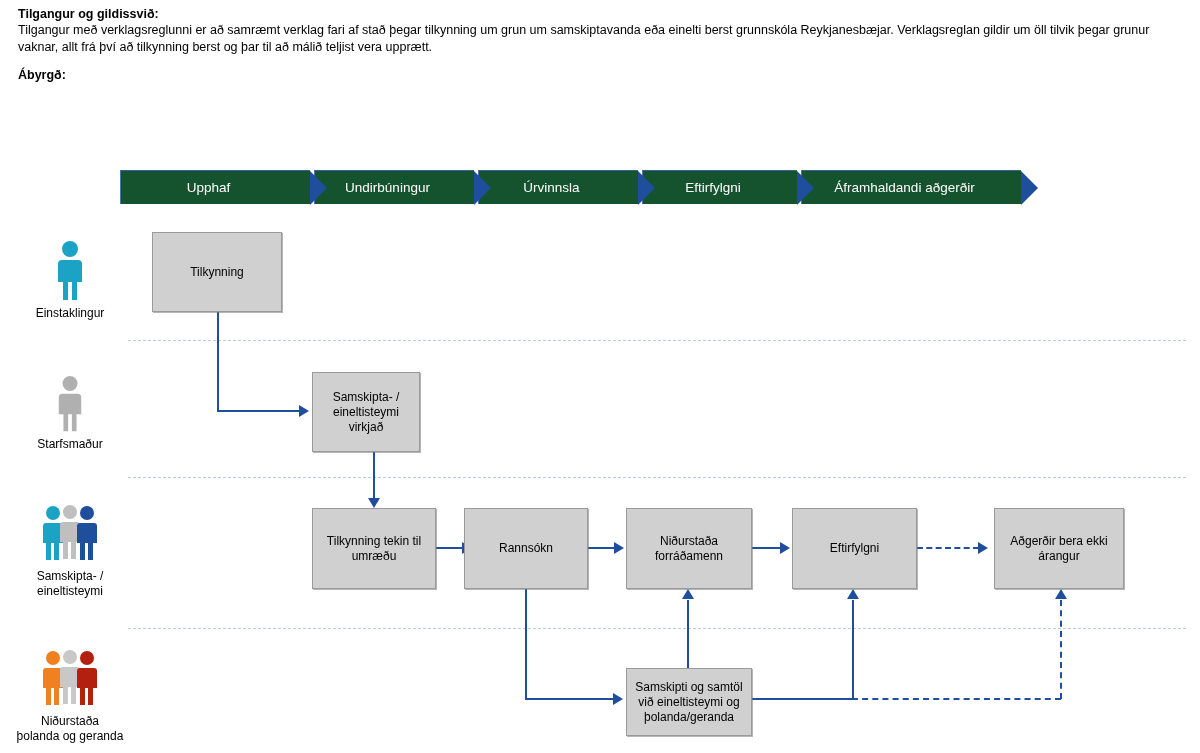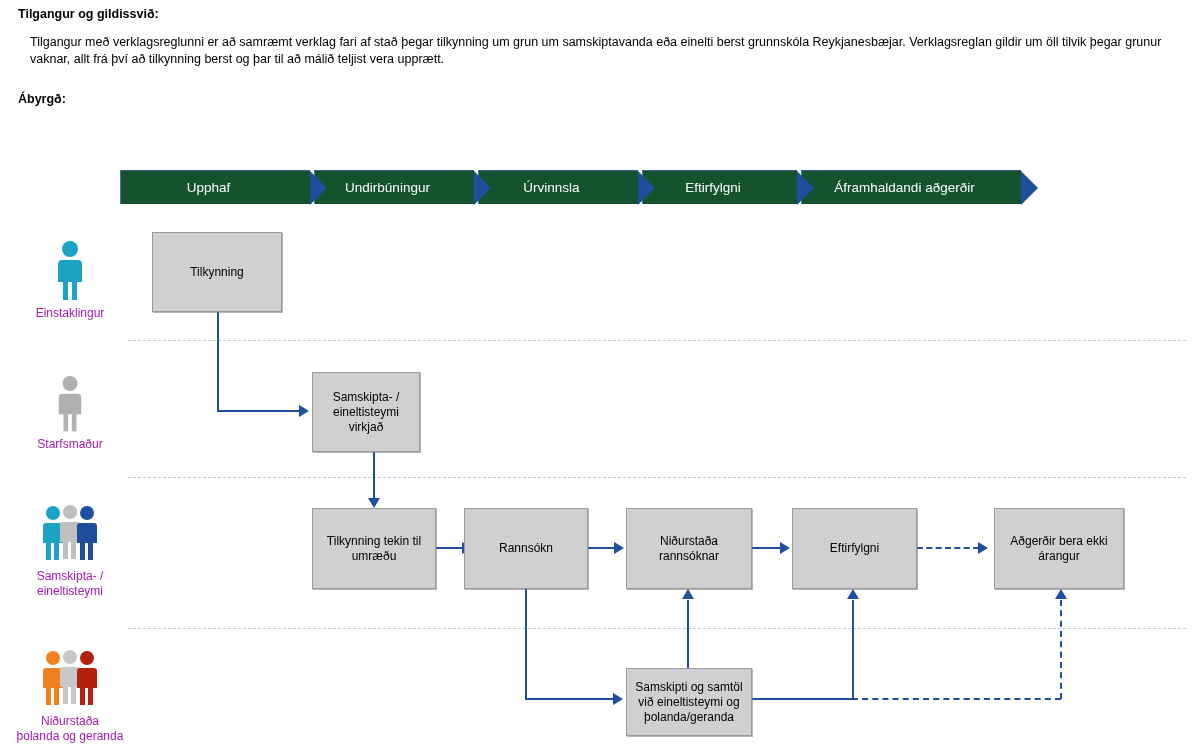--- a/index.html
+++ b/index.html
@@ -23,21 +23,21 @@
   }
   .intro-h {
     font-size: 12.5px;
     font-weight: bold;
     line-height: 16px;
     margin: 0;
   }
   .intro-p {
     font-size: 12.5px;
     line-height: 16.5px;
-    margin: 12px;
+    margin: 0;
   }
   .gap { height: 12px; }
 
   
   #phase-banner {
     position: absolute;
     left: 120px; top: 170px;
     width: 1060px; height: 34px;
     display: flex;
   }
@@ -67,21 +67,21 @@
     z-index: 2;
   }
   .phase .plabel { position: relative; z-index: 3; white-space: nowrap; }
 
   
   .lane-label {
     position: absolute;
     left: 6px;
     width: 128px;
     text-align: center;
-    color: #a21caf;
+    color: #000000;
     font-size: 12px;
     line-height: 15px;
   }
   .lane-icon {
     display: block;
     margin: 0 auto 4px auto;
   }
 
   
   .lane-divider {
@@ -263,21 +263,21 @@
 
 <div class="pbox" style="left:312px; top:508px; width:124px; height:81px">
   <span>Tilkynning tekin til umræðu</span>
 </div>
 
 <div class="pbox" style="left:464px; top:508px; width:124px; height:81px">
   <span>Rannsókn</span>
 </div>
 
 <div class="pbox" style="left:626px; top:508px; width:126px; height:81px">
-  <span>Niðurstaða rannsóknar</span>
+  <span>Niðurstaða forráðamenn</span>
 </div>
 
 <div class="pbox" style="left:792px; top:508px; width:125px; height:81px">
   <span>Eftirfylgni</span>
 </div>
 
 <div class="pbox" style="left:994px; top:508px; width:130px; height:81px">
   <span>Aðgerðir bera ekki árangur</span>
 </div>
 

